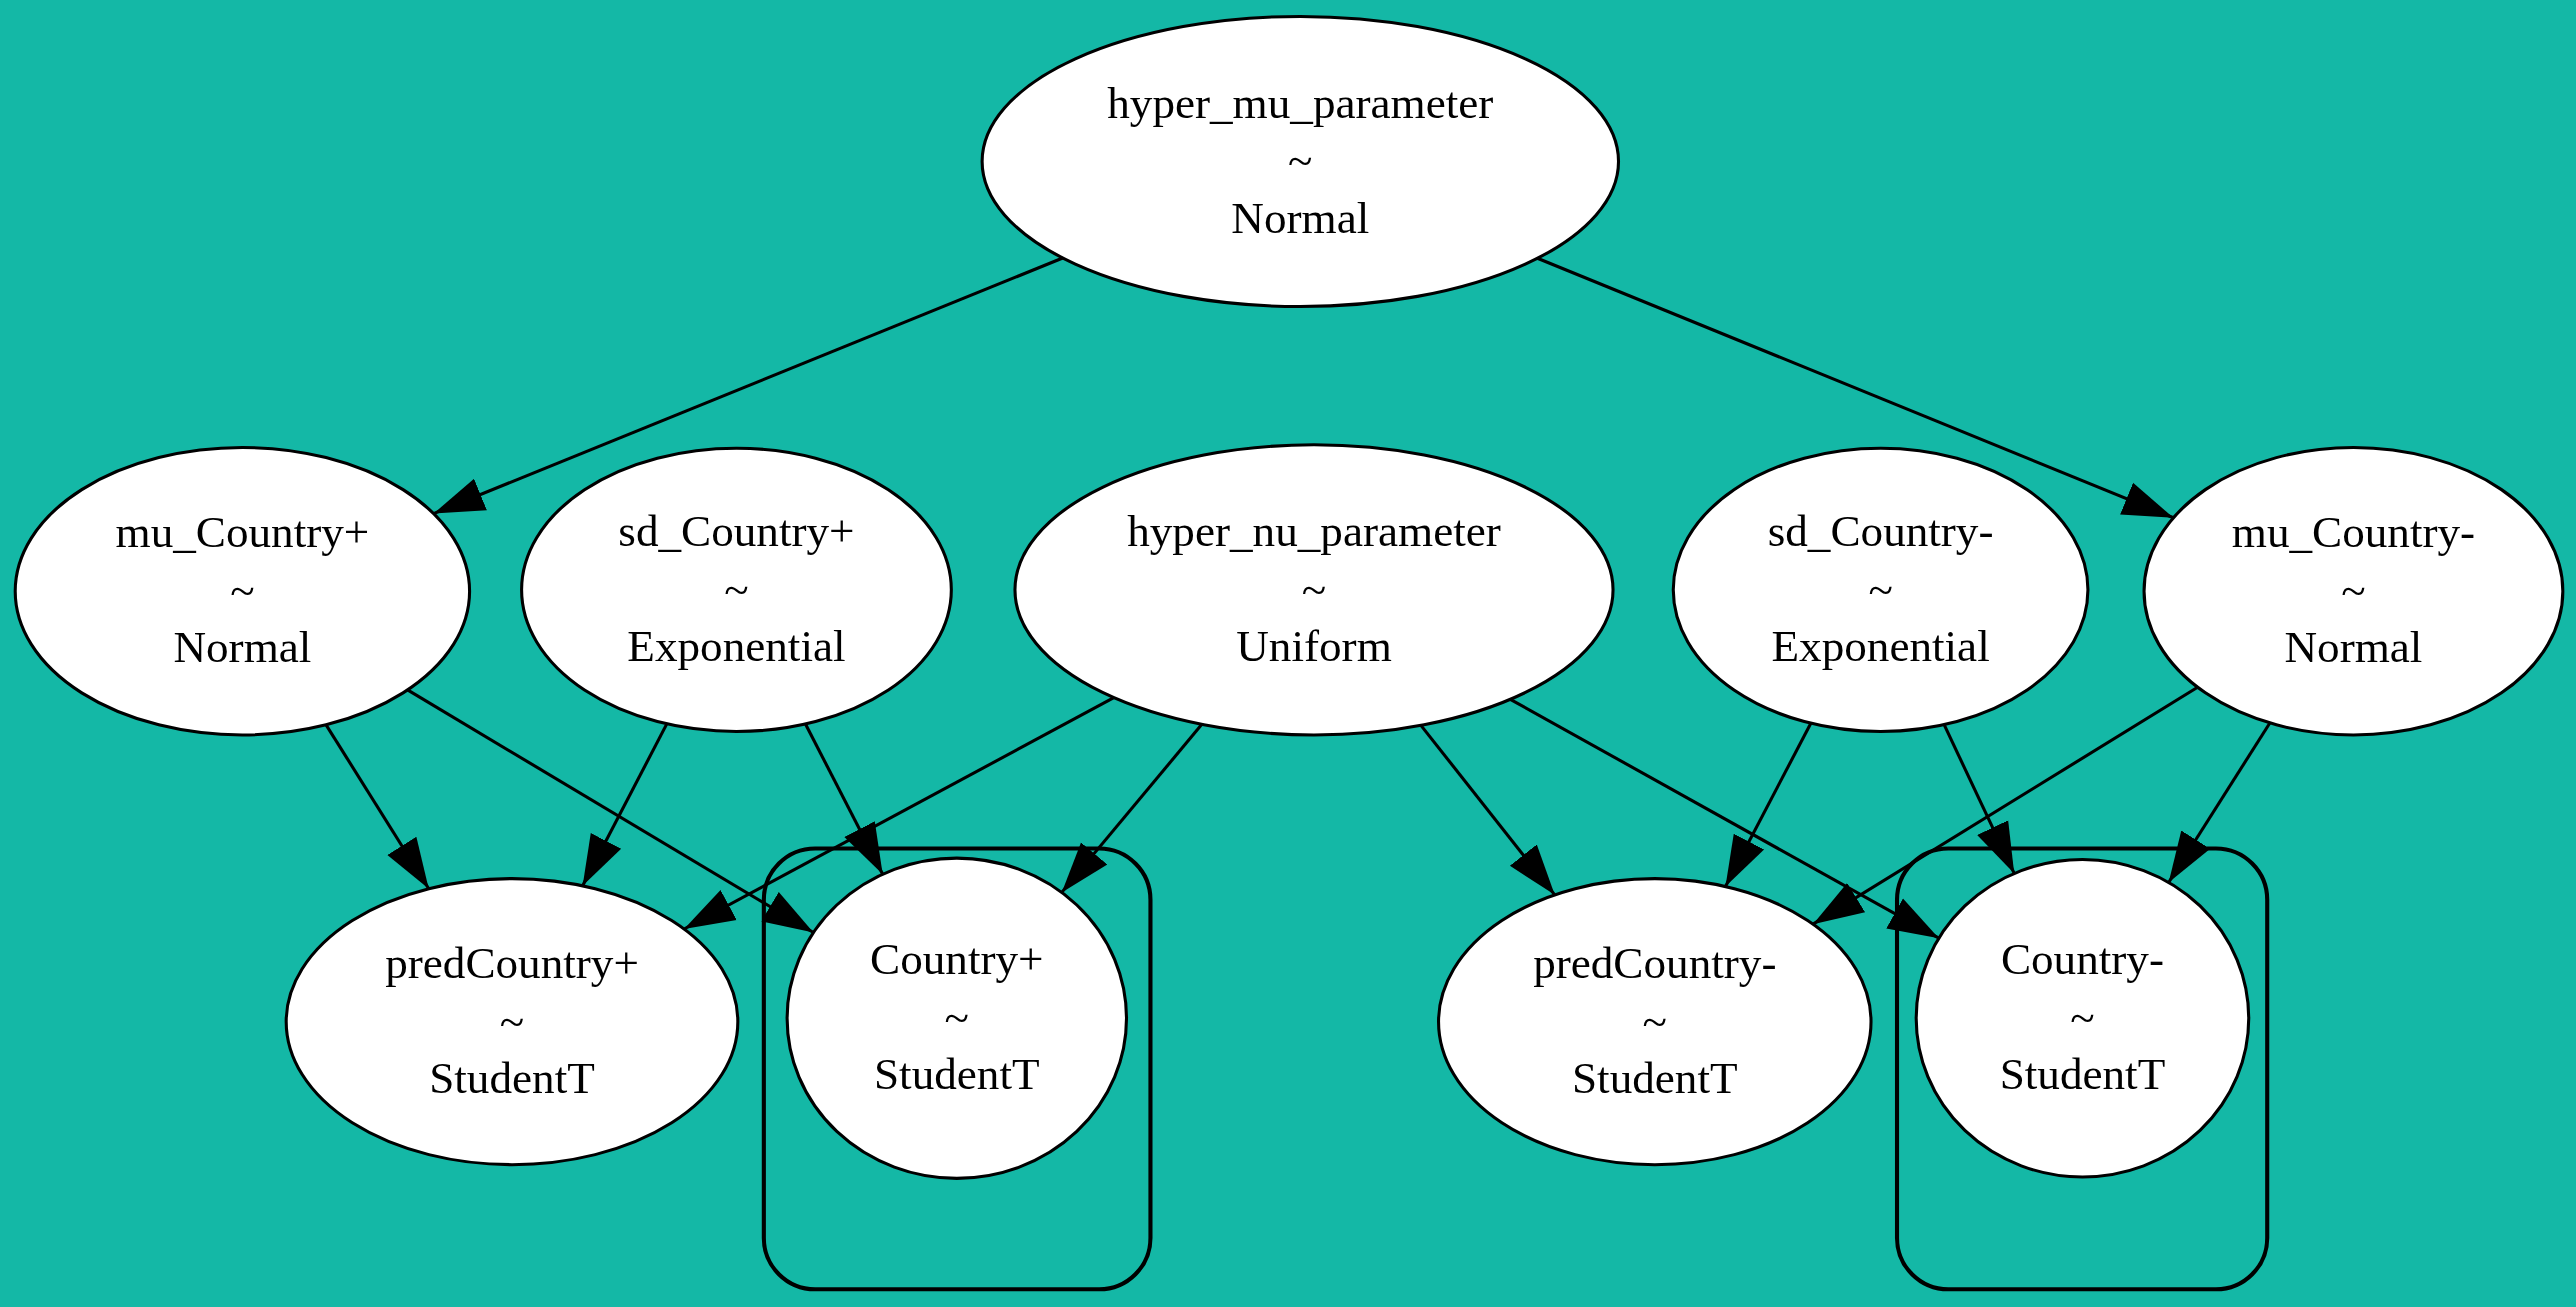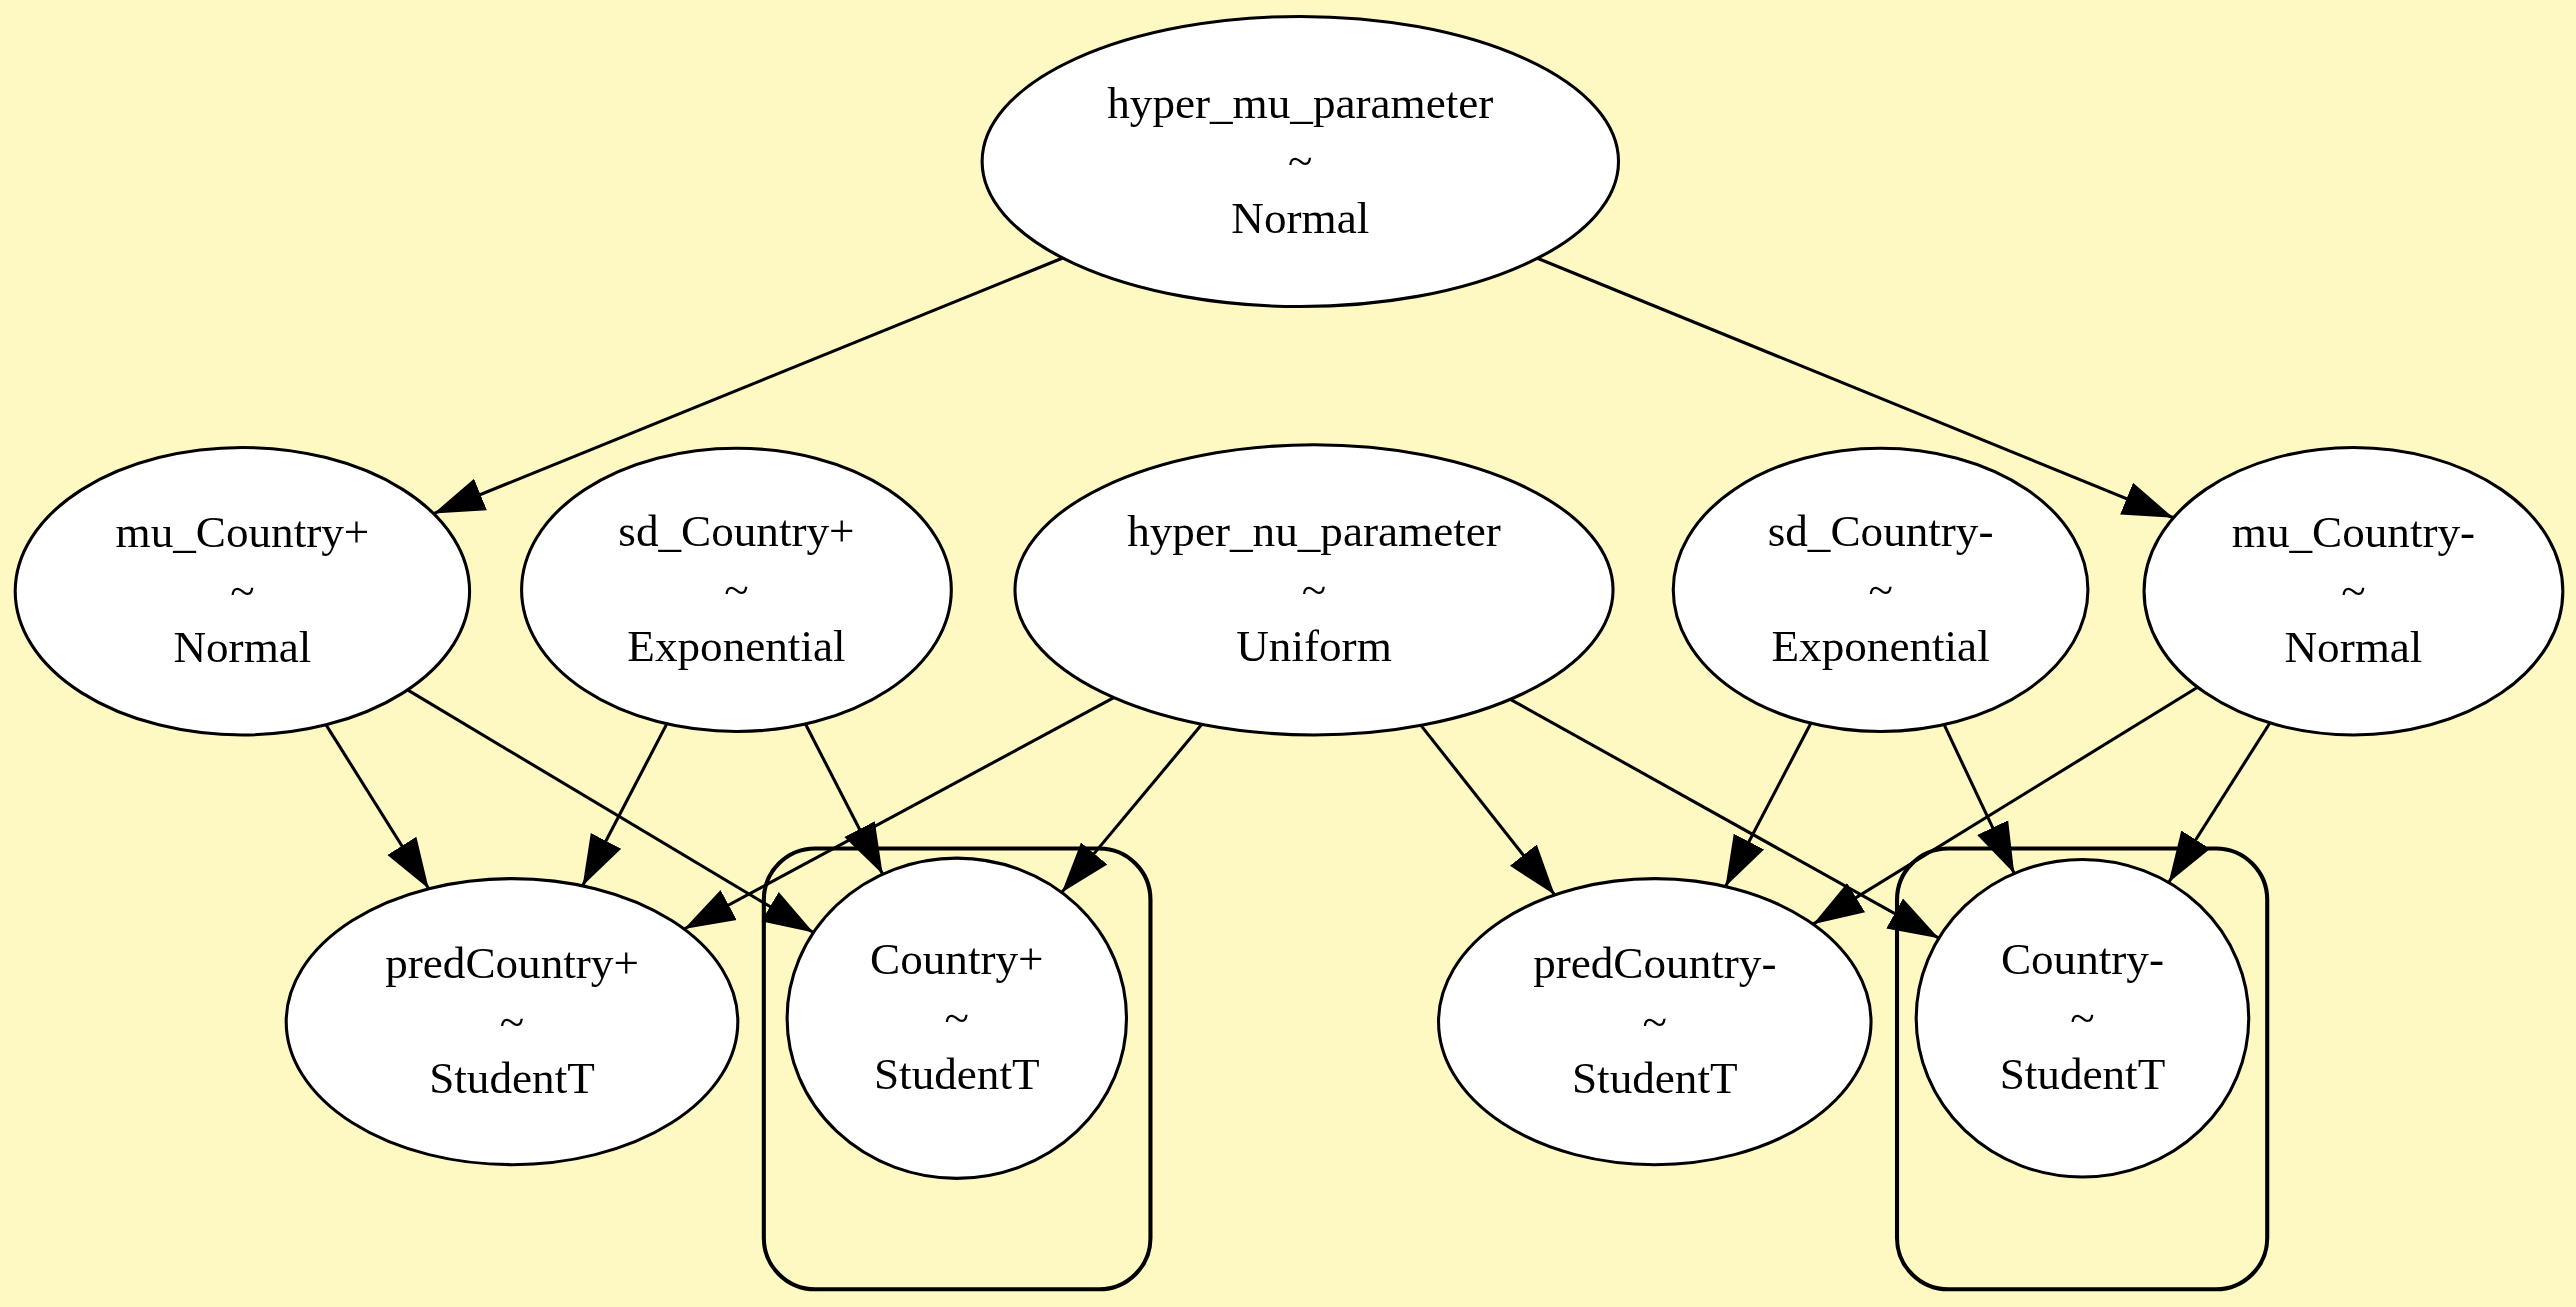--- a/index.html
+++ b/index.html
@@ -28,21 +28,21 @@
     font-size: 66px;
     text-anchor: middle;
   }
   .node-shape { }
   .plate { }
   .edge { }
 </style>
 </head>
 <body>
 
-<div class="stage" style="background: #fef9c3;">
+<div class="stage" style="background: #14b8a6;">
   <svg id="graph" xmlns="http://www.w3.org/2000/svg" preserveAspectRatio="xMidYMid meet" viewBox="0 0 3764 1910">
     <defs>
       <marker id="arrowhead" markerUnits="userSpaceOnUse" markerWidth="80" markerHeight="56" refX="74" refY="28" orient="auto">
         <polygon id="arrowhead-shape" points="0,3 74,28 0,53" stroke="none" fill="#000000"></polygon>
       </marker>
     </defs>
     <g id="layer-plates">
         <rect class="plate" x="1116" y="1240" width="565" height="644" rx="75" ry="75" fill="none" stroke="#000000" stroke-width="6"></rect>
         <rect class="plate" x="2772" y="1240" width="541" height="644" rx="75" ry="75" fill="none" stroke="#000000" stroke-width="6"></rect>
       </g>

